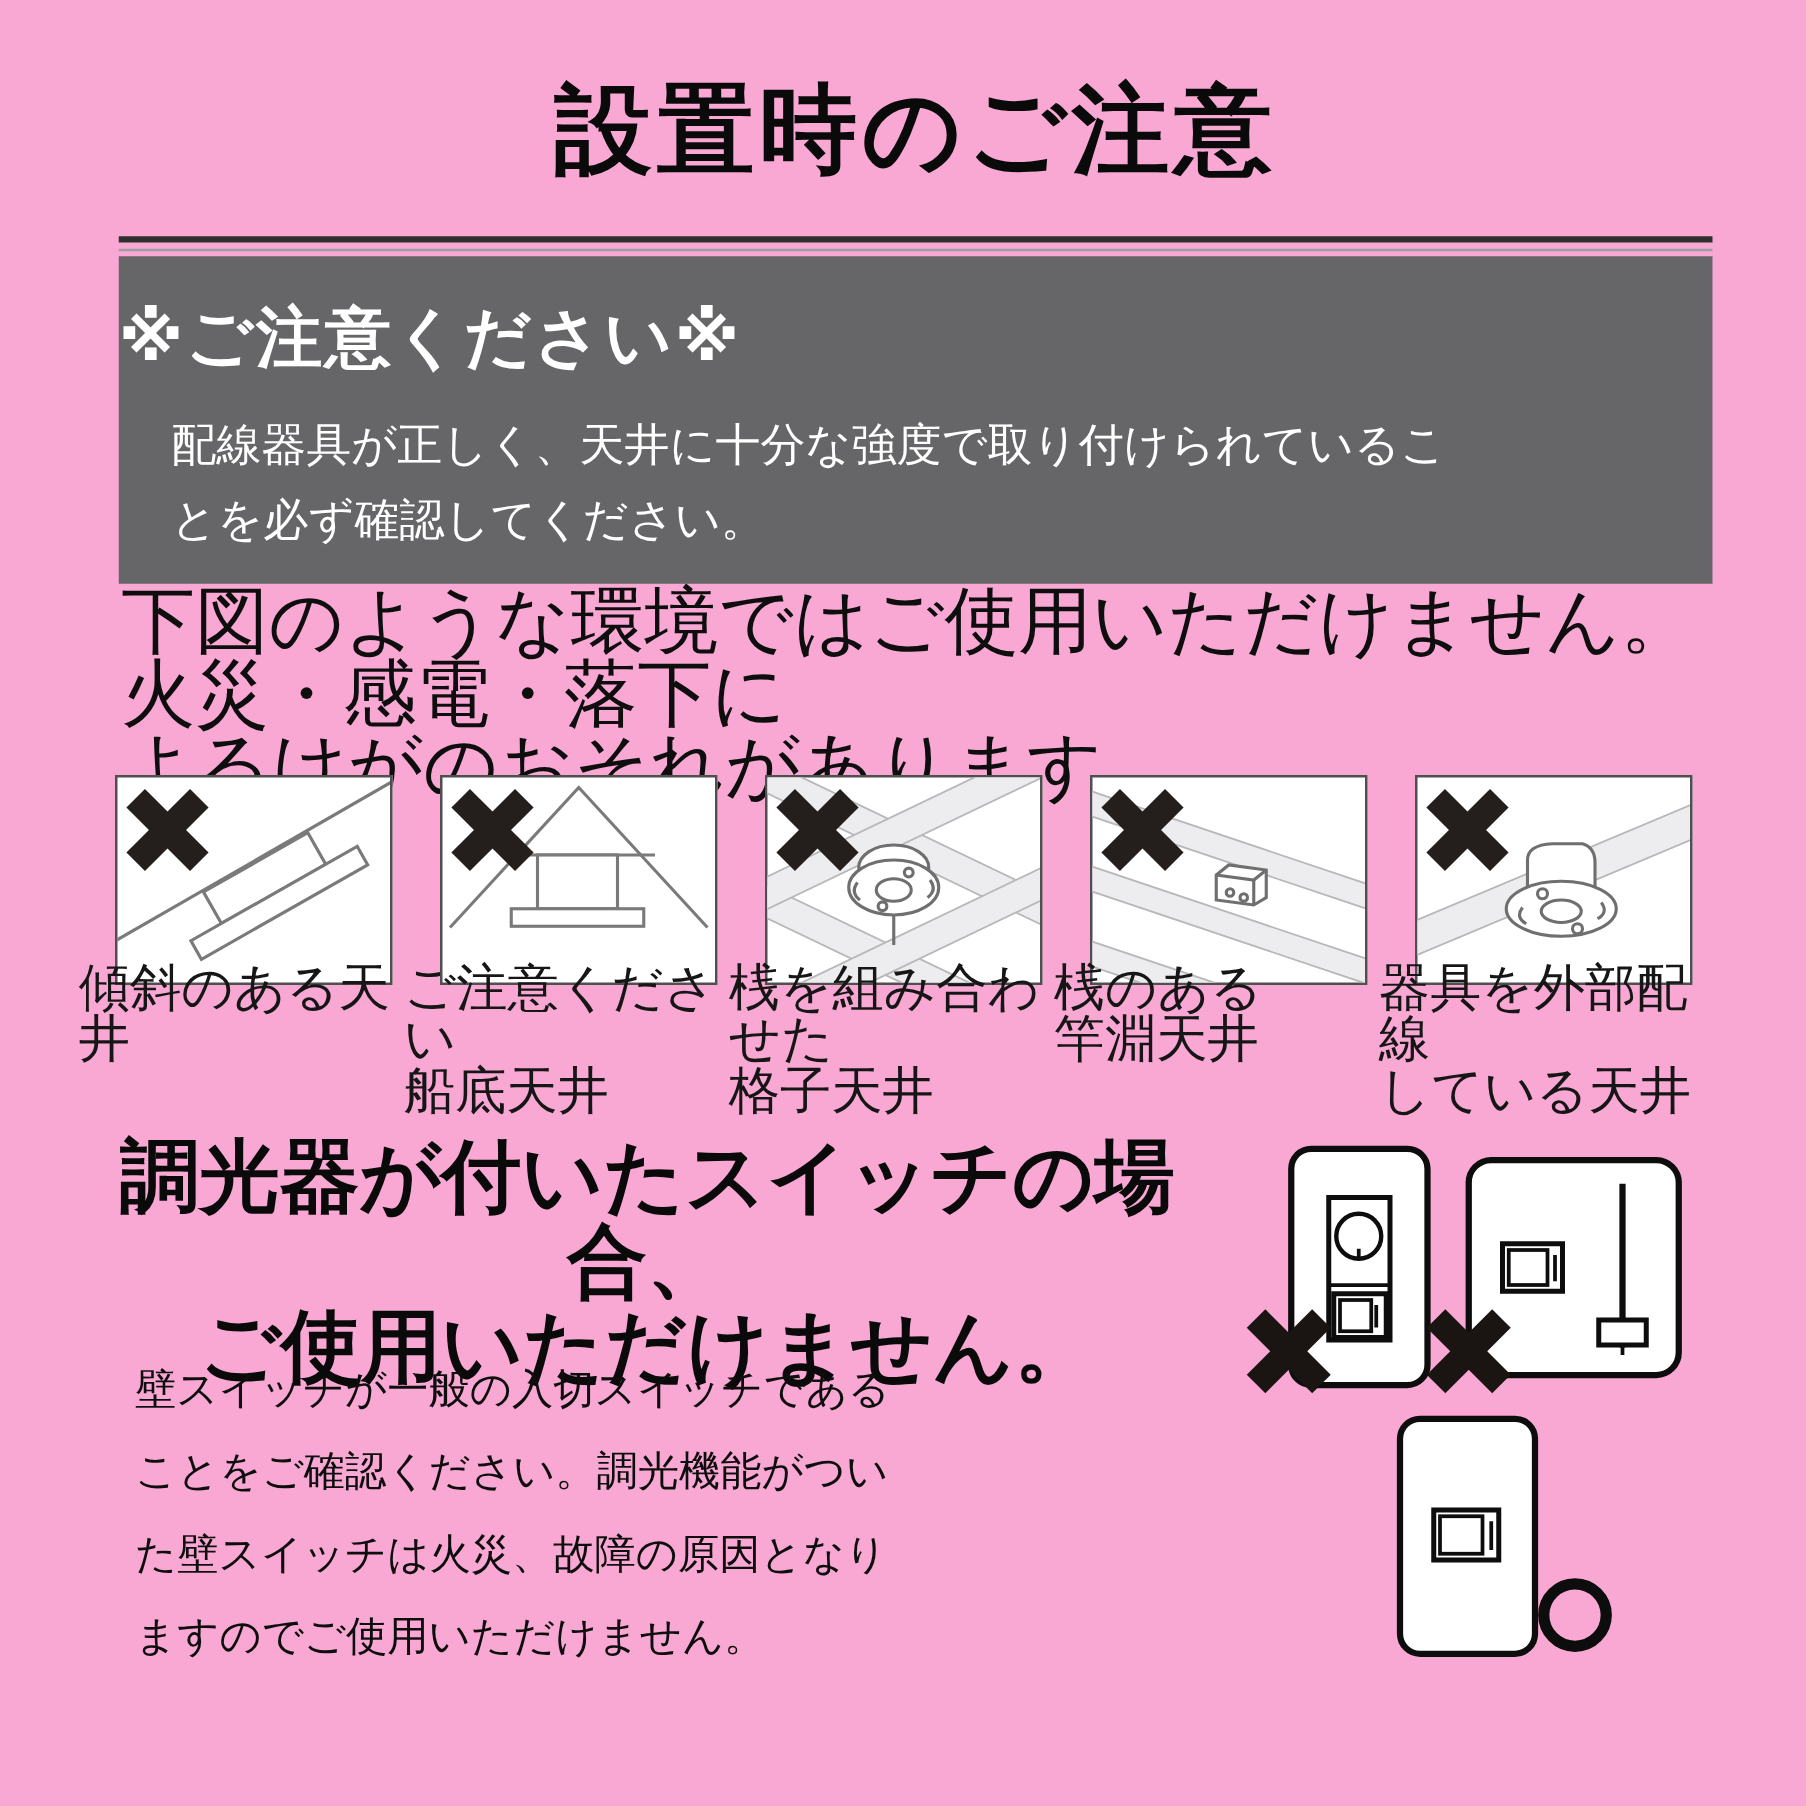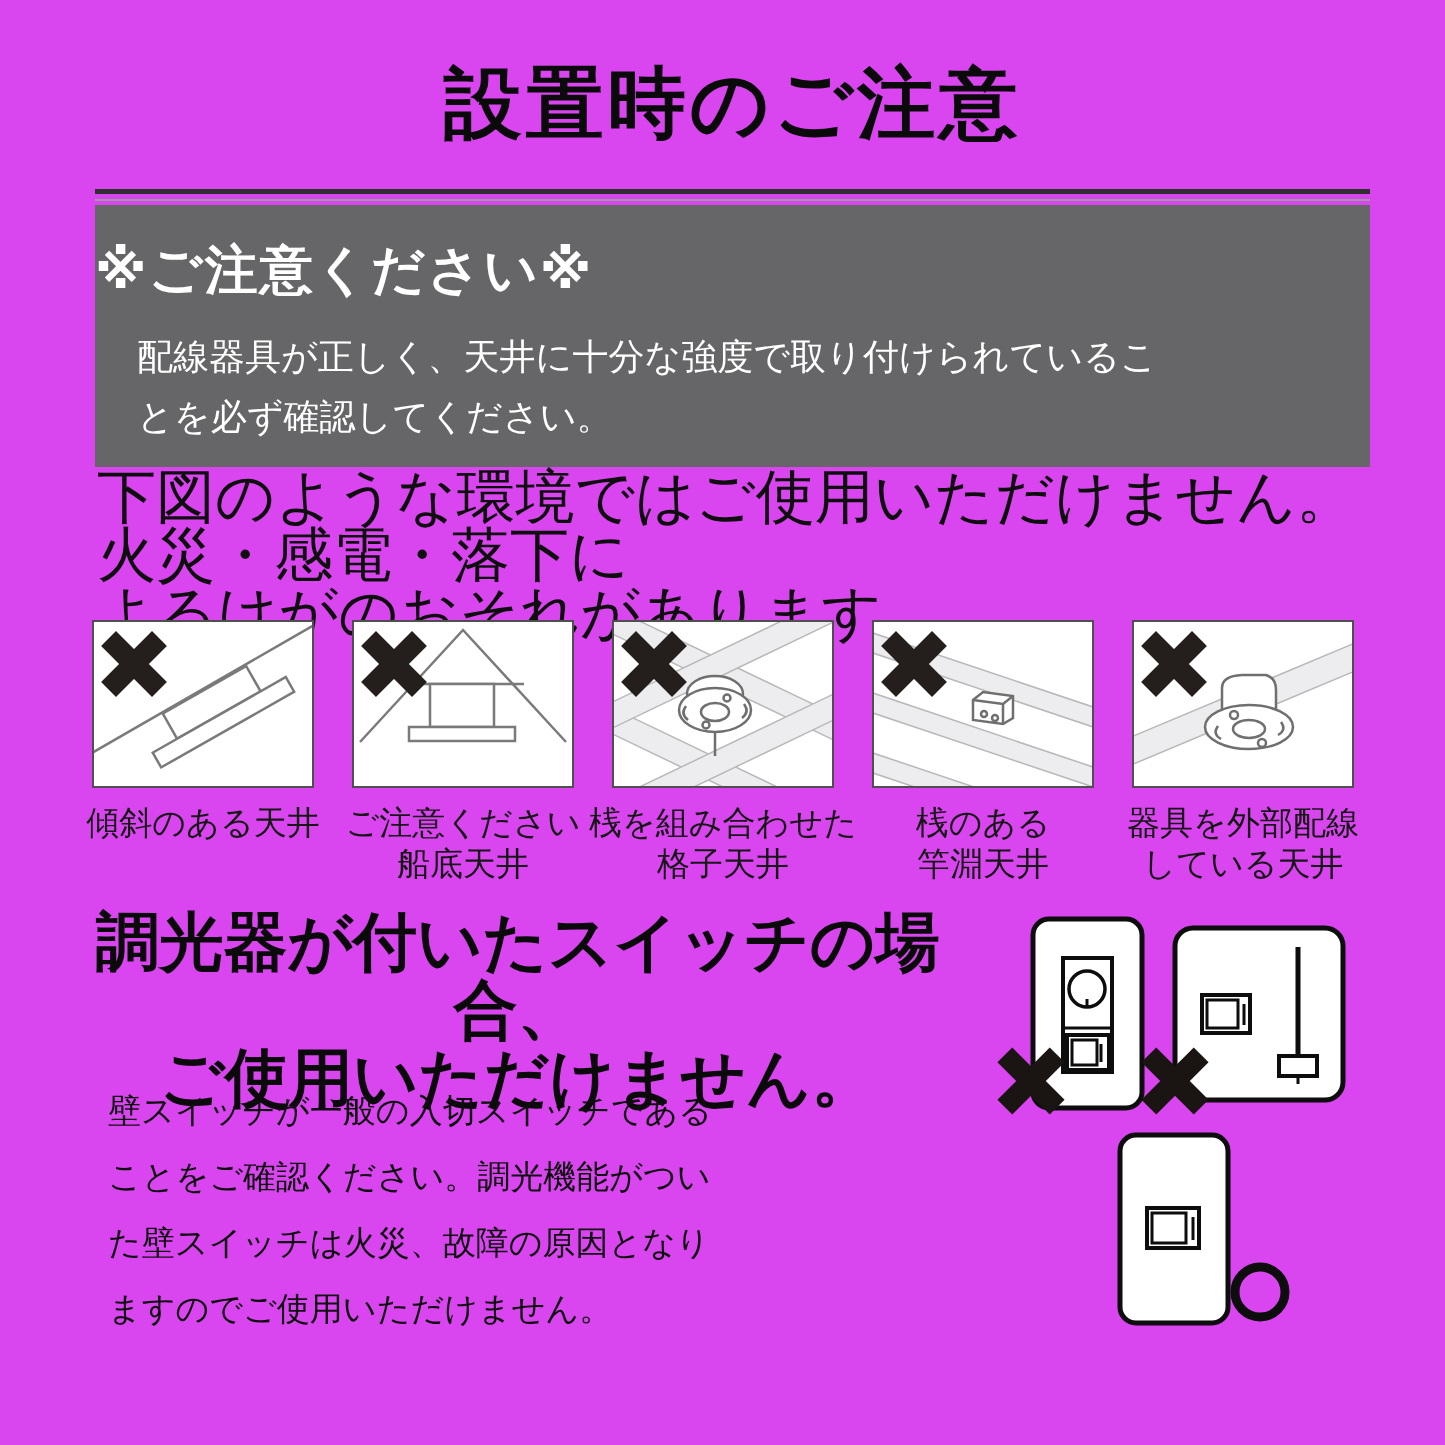--- a/index.html
+++ b/index.html
@@ -1,17 +1,17 @@
 <!DOCTYPE html>
 <html><head>
 <meta charset="utf-8">
 <style>
   html,body{margin:0;padding:0;background:#fff;}
   .page{
-    position:relative;width:1445px;height:1445px;background:#d946ef;
+    position:relative;width:1445px;height:1445px;background:#f9a8d4;
     font-family:"DejaVu Sans",sans-serif;color:#111;overflow:hidden;
   }
   .pre{white-space:pre-line;}
   .title{
     position:absolute;top:52px;left:95px;width:1275px;margin:0;
     text-align:center;font-size:78px;font-weight:900;letter-spacing:4px;color:#0a0a0a;
   }
   .divider{position:absolute;left:95px;width:1275px;top:189px;height:5px;background:#2f2f2f;}
   .divider-thin{position:absolute;left:95px;width:1275px;top:199px;height:2px;background:#9d9da0;}
   .notice{position:absolute;left:95px;top:205px;width:1275px;height:262px;background:#666668;}
@@ -22,22 +22,22 @@
     margin:20px 28px 0 42px;font-size:36px;line-height:60px;color:#ffffff;
   }
   .intro{position:absolute;left:97px;top:468px;width:1290px;margin:0;font-size:59px;line-height:58px;color:#0e0e0e;}
   .dbox{
     position:absolute;top:620px;width:218px;height:164px;background:#fff;
     border:2px solid #4f4f4f;
   }
   .dbox svg{display:block;width:218px;height:164px;}
   .d1{left:92px;} .d2{left:352px;} .d3{left:612px;} .d4{left:872px;} .d5{left:1132px;}
   .caption{
-    position:absolute;top:802px;width:280px;margin:0;text-align:center;
-    font-size:33px;line-height:41px;color:#161616;
+    position:absolute;top:770px;width:280px;margin:0;
+    font-size:41px;line-height:41px;color:#161616;
   }
   .c1{left:63px;} .c2{left:323px;} .c3{left:583px;} .c4{left:843px;} .c5{left:1103px;}
   .warn{
     position:absolute;left:95px;top:908px;width:845px;margin:0;text-align:center;
     font-size:64px;line-height:68px;font-weight:900;color:#0a0a0a;
   }
   .body2{position:absolute;left:108px;top:1078px;width:840px;margin:0;font-size:33px;line-height:66px;color:#0e0e0e;}
   .switches{position:absolute;left:990px;top:900px;width:380px;height:440px;}
 </style>
 </head>

